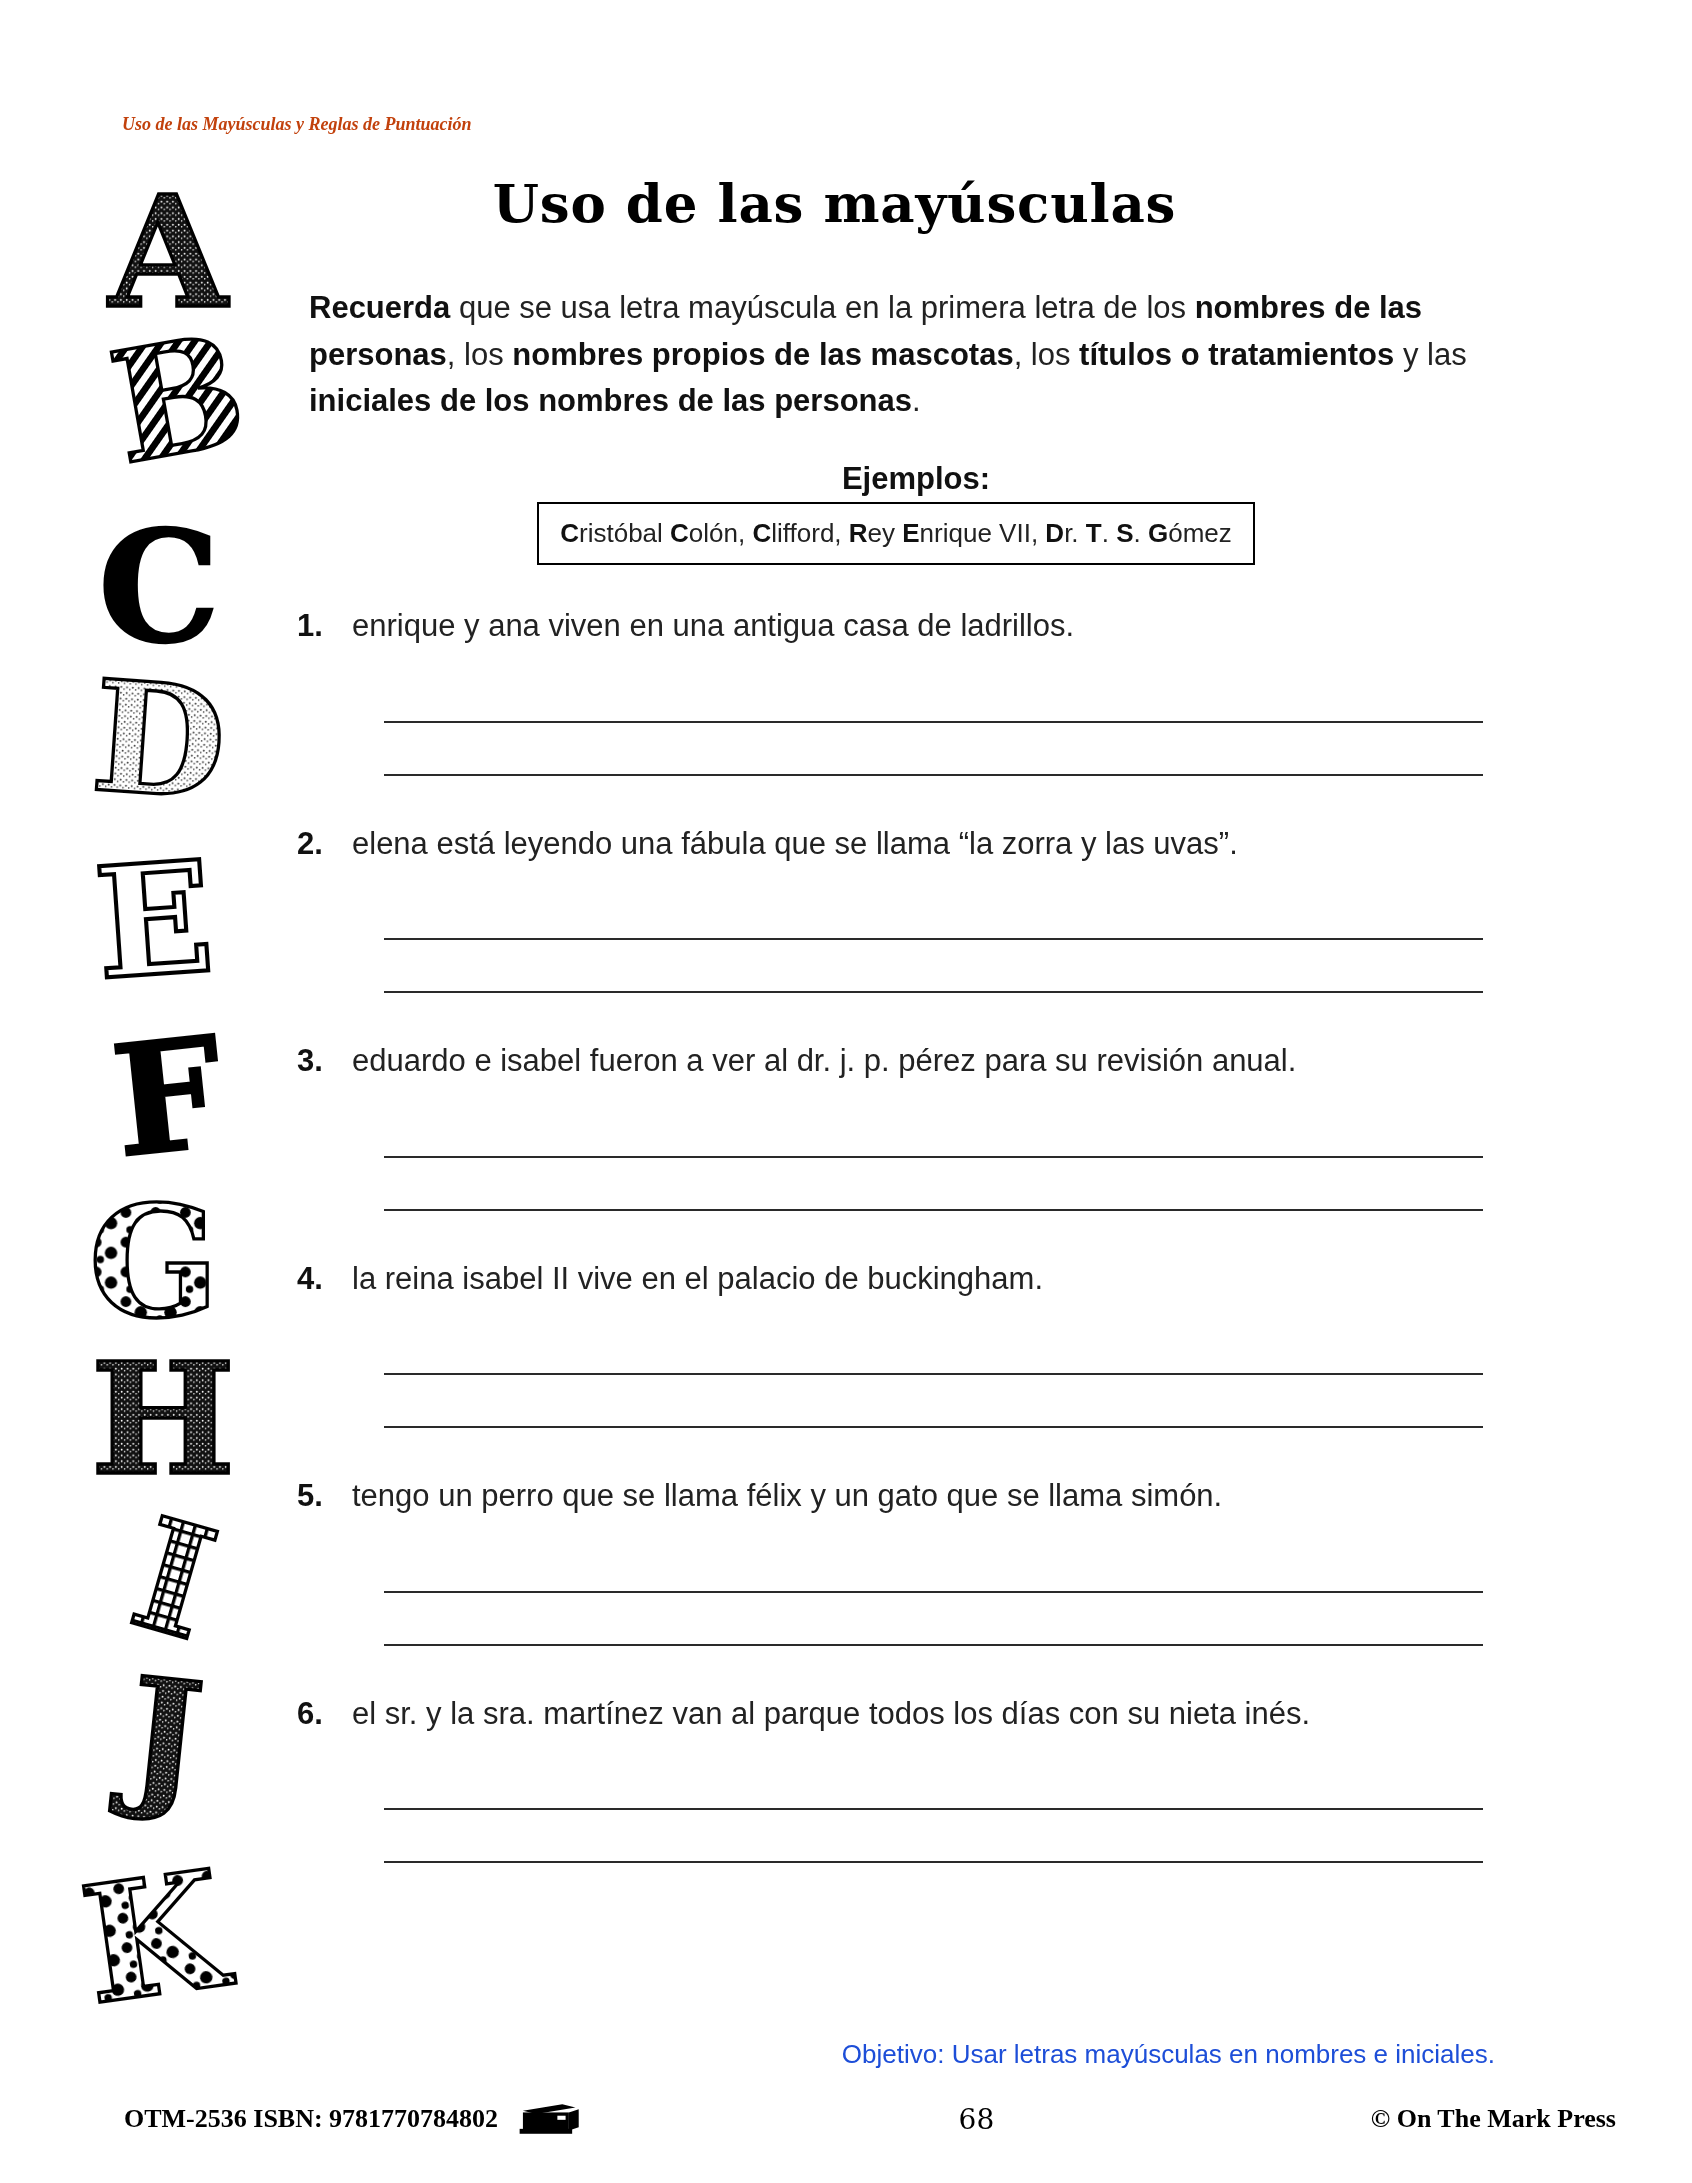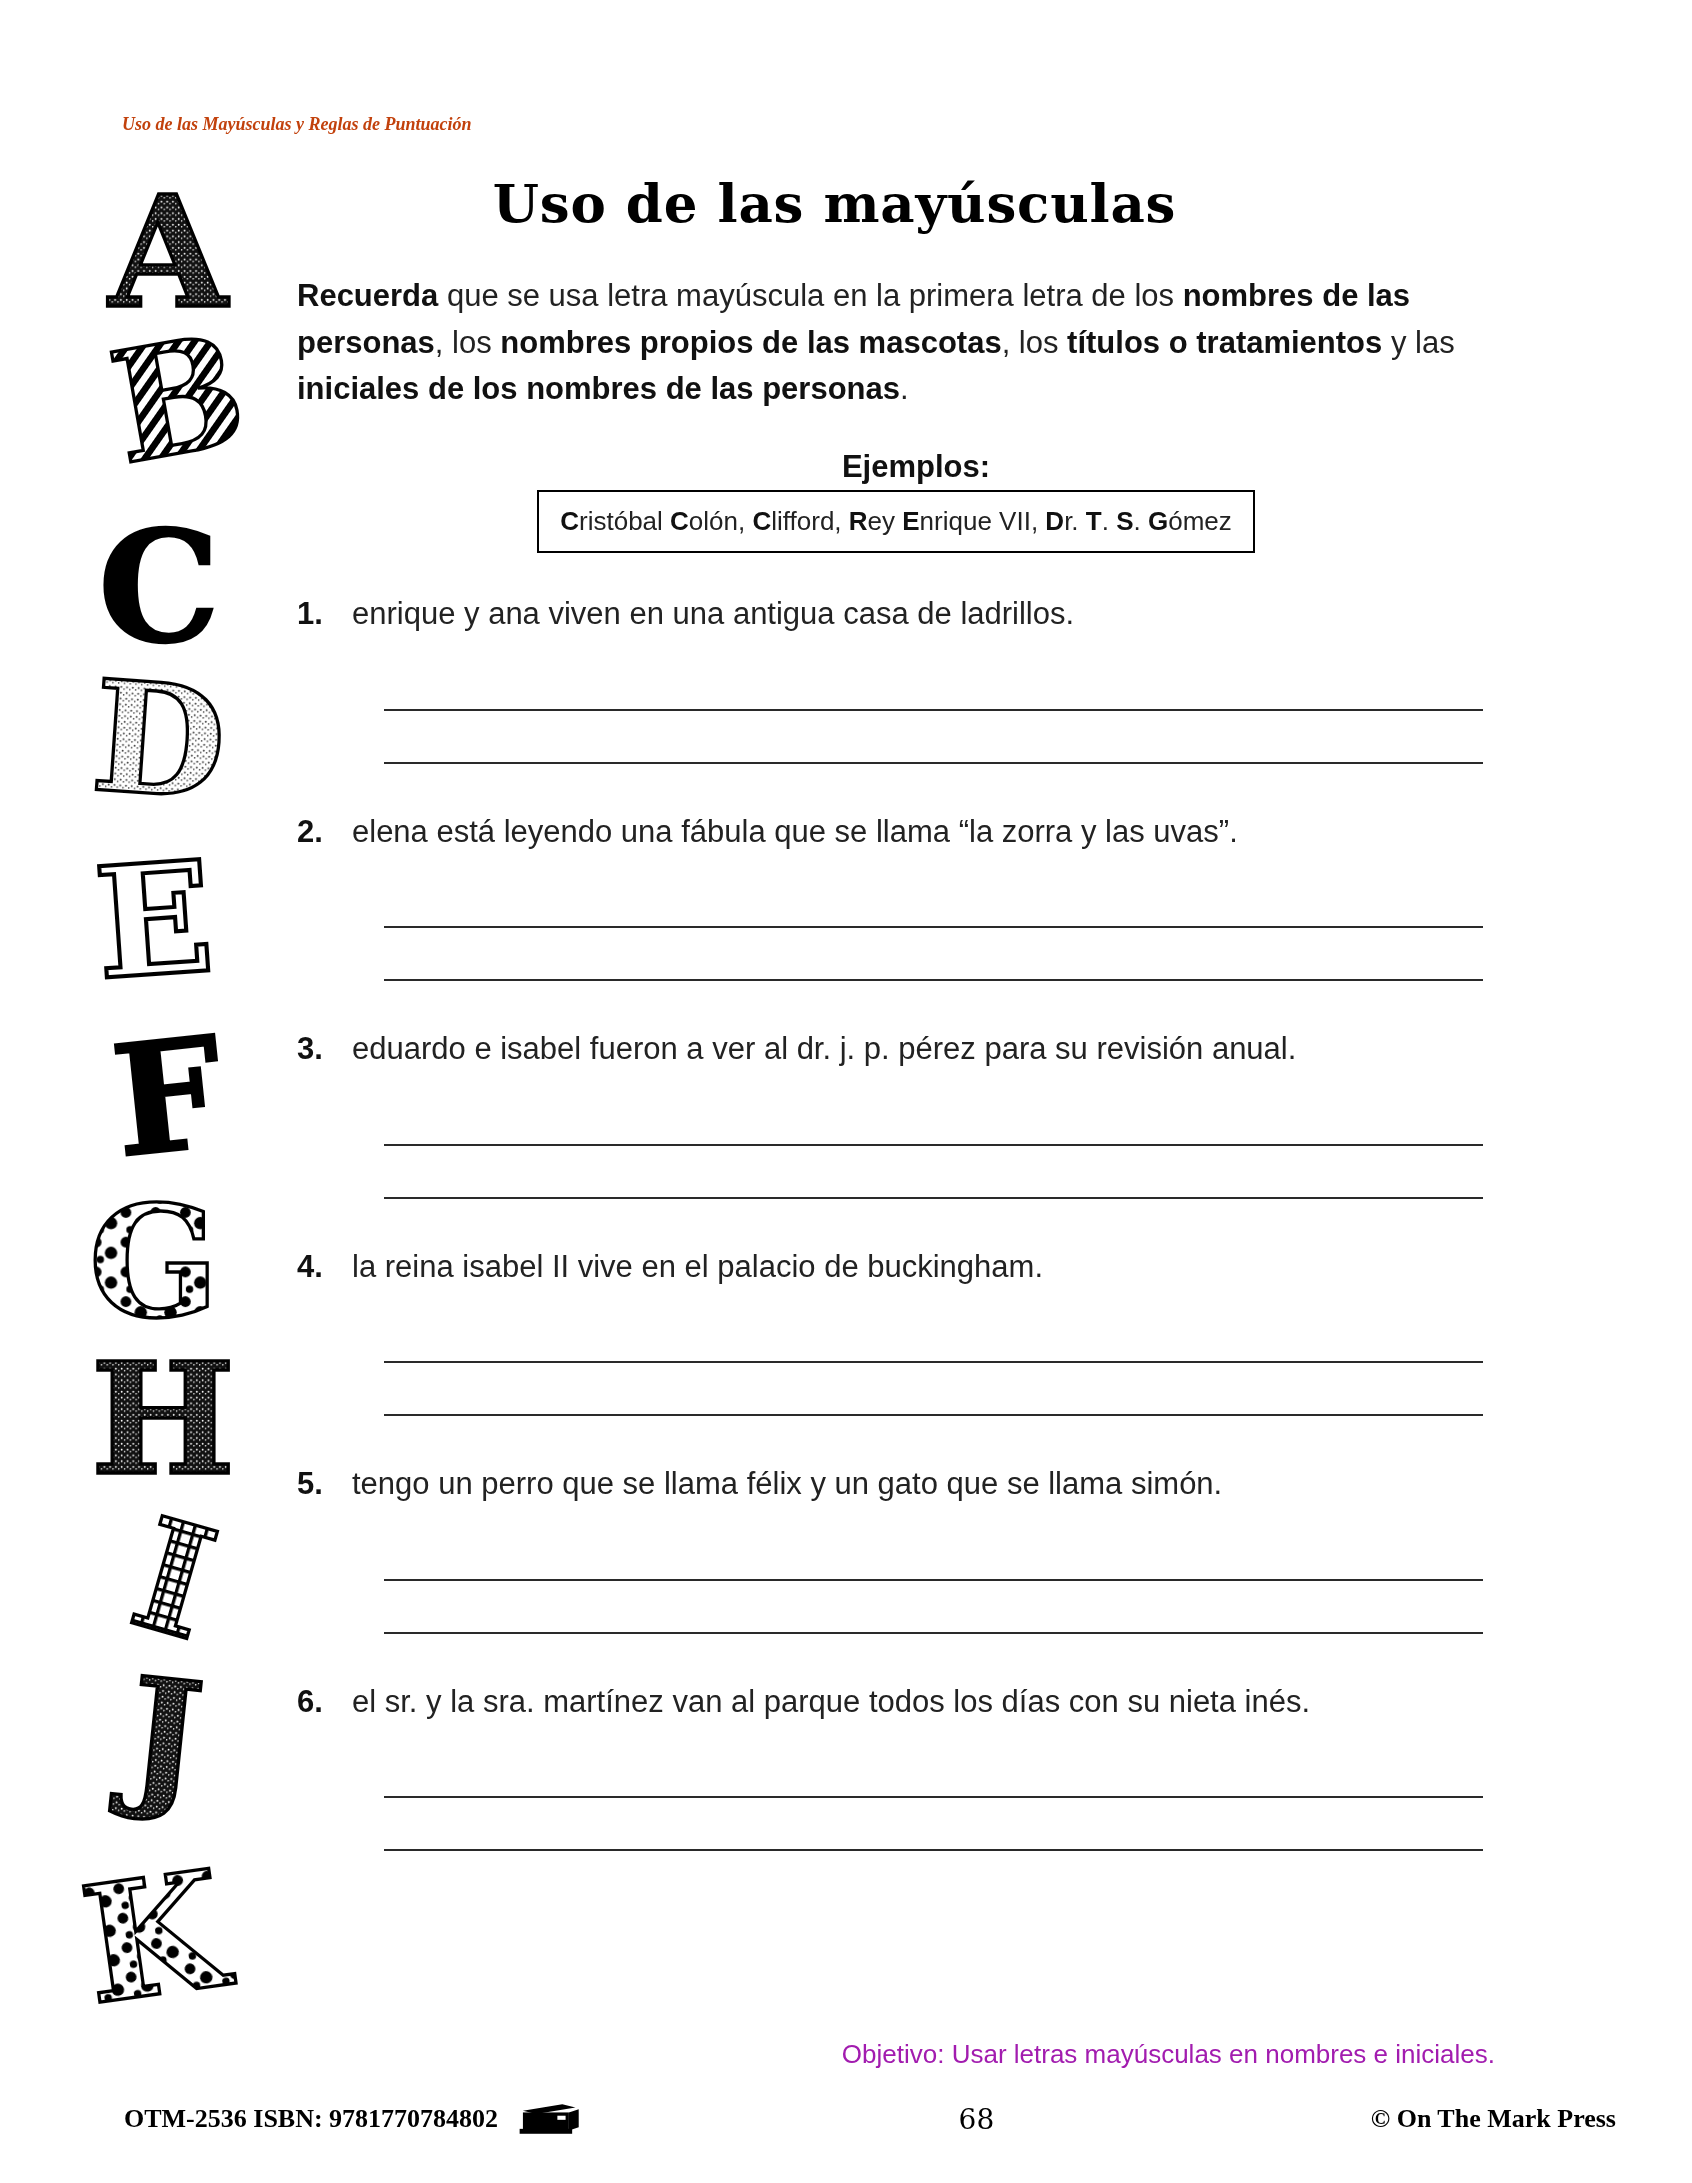--- a/index.html
+++ b/index.html
@@ -26,21 +26,21 @@
     letter-spacing:0.8px;
   }
   
   .alphabet{position:absolute;left:0;top:0;width:273px;height:2183px;}
   .alphabet svg{position:absolute;overflow:visible;}
   
   .content{
     position:absolute;left:297px;top:273px;width:1198px;
     font-size:31px;line-height:1.5;color:#222;
   }
-  .intro{margin:0;}
+  .intro{margin:12px;}
   .intro span.b, .seg-bold{font-weight:bold;color:#111;}
   .examples-row{
     margin-top:31px;
     display:flex;align-items:center;flex-direction:column;
   }
   .examples-label{
     font-weight:bold;font-size:31px;color:#111;
     margin-left:58px;margin-right:18px;white-space:nowrap;
   }
   .examples-box{
@@ -53,21 +53,21 @@
   .item{margin-bottom:45px;}
   .item-row{display:flex;}
   .item-num{flex:0 0 55px;font-weight:bold;color:#111;}
   .item-text{flex:1;}
   .write-lines{margin-left:87px;margin-right:12.4px;}
   .write-line{height:51px;border-bottom:2.5px solid #2a2a2a;}
   .write-line:first-child{height:71px;}
   
   .objective{
     position:absolute;left:297px;top:2039px;width:1198px;
-    text-align:right;font-size:26px;color:#a21caf;
+    text-align:right;font-size:26px;color:#1d4ed8;
   }
   .footer{
     position:absolute;left:124px;right:76px;top:2099px;
     display:flex;align-items:center;justify-content:space-between;
     font-family:"Liberation Serif", serif;
     font-weight:bold;font-size:26px;color:#000;
   }
   .footer-left{display:flex;align-items:center;gap:20px;}
   .page-number{font-weight:normal;font-size:28px;font-family:"DejaVu Serif", serif;}
 </style>

